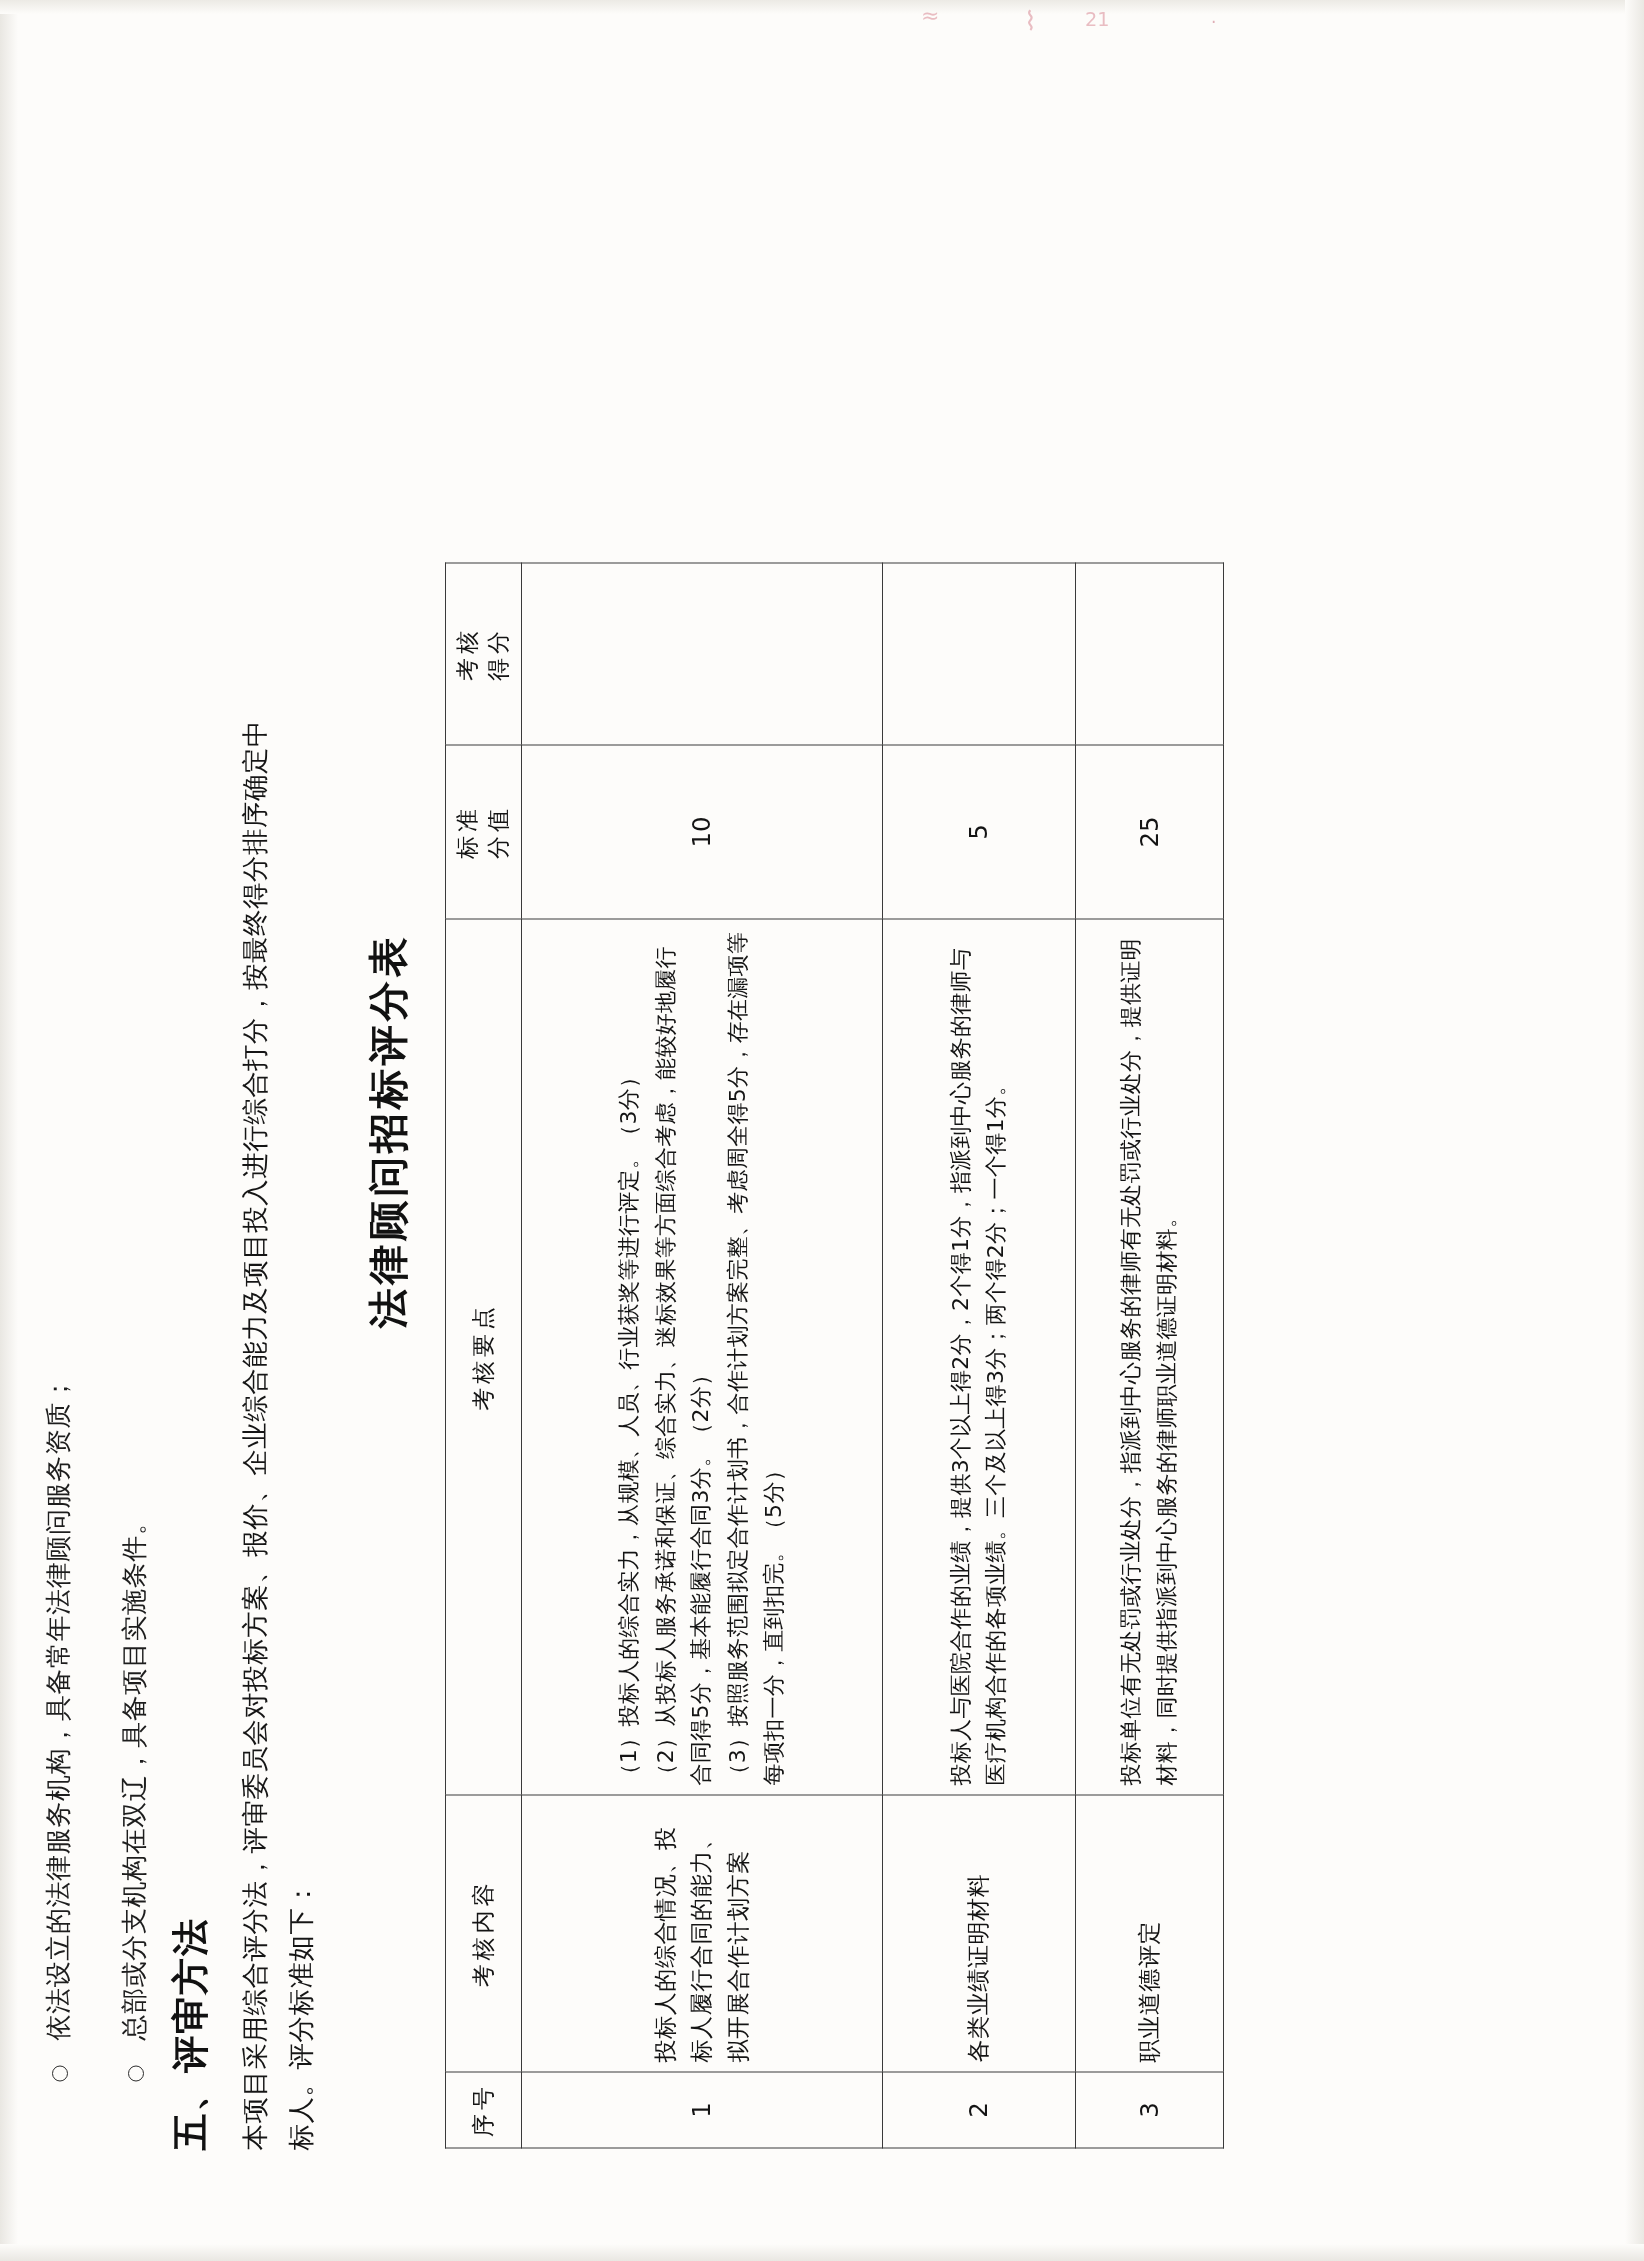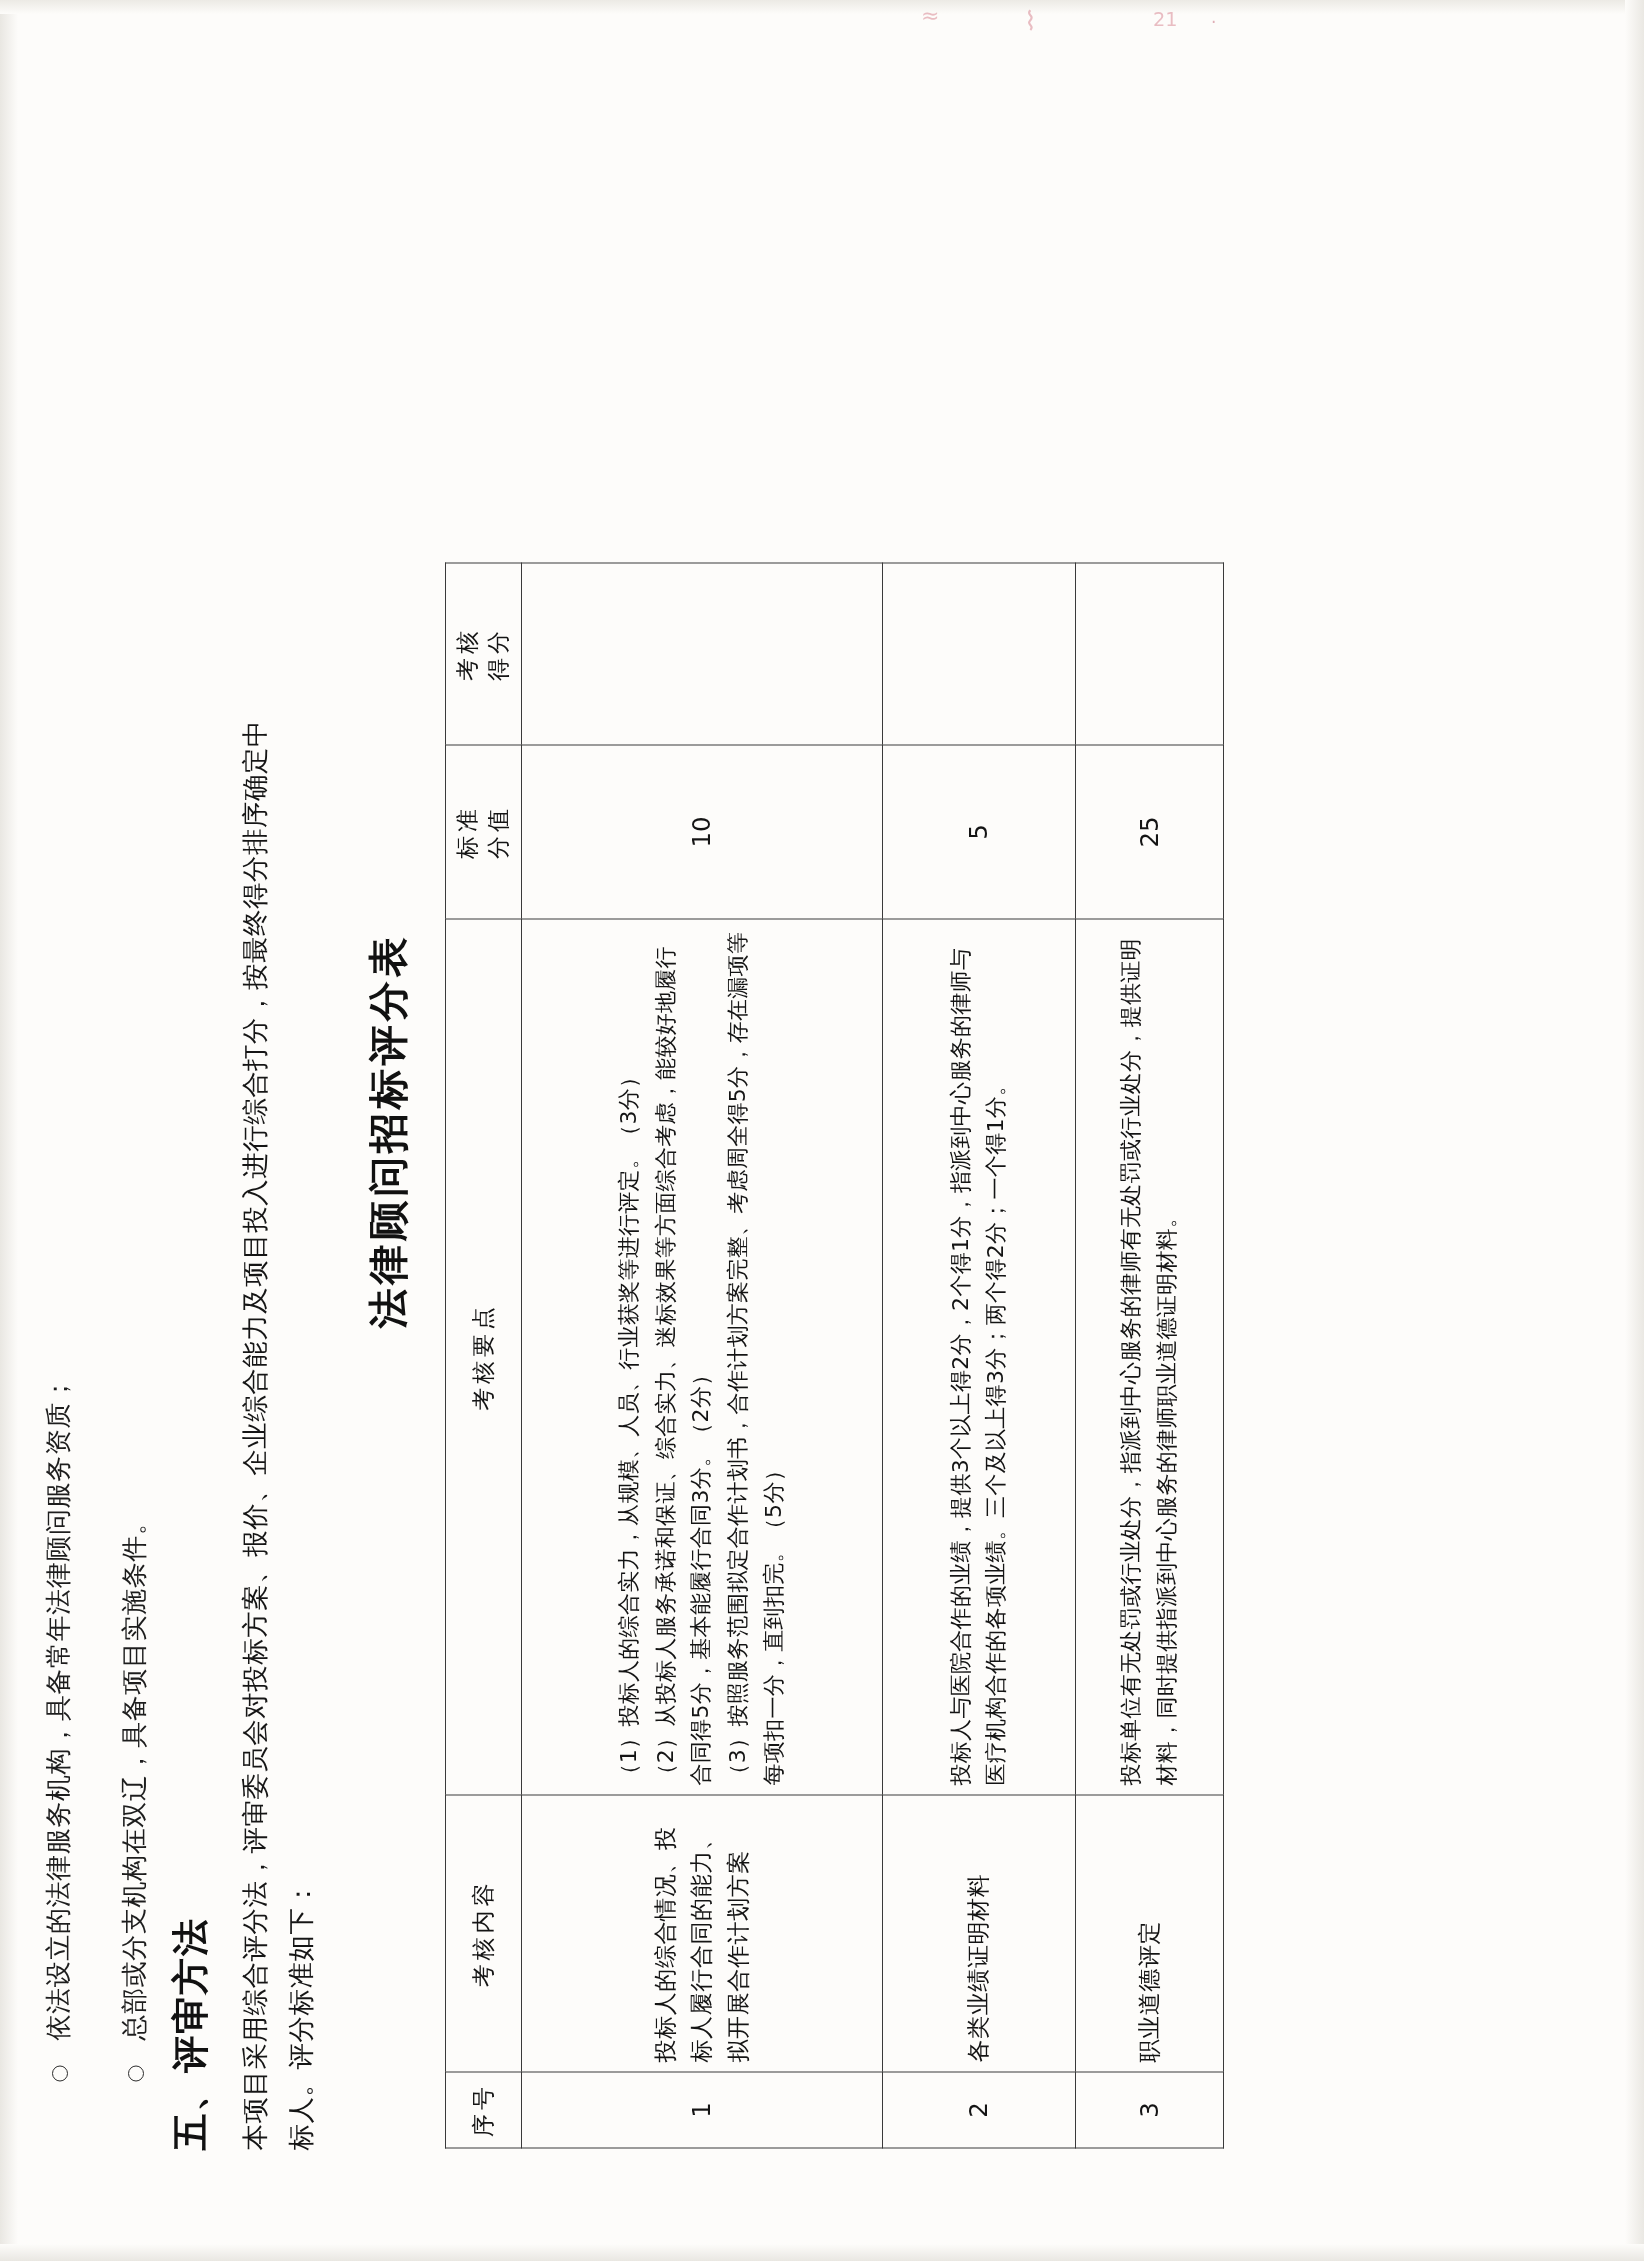--- a/index.html
+++ b/index.html
@@ -210,21 +210,21 @@
   }
   .th-two-line span { display: block; }
 
   
   .row-1 td { height: 361px; }
   .row-2 td { height: 193px; }
   .row-3 td { height: 148px; }
 
   .stamp-1 { left: 921px; top: 2.6px;  font-size: 22px; }
   .stamp-2 { left: 1024px; top: 6.4px; font-size: 26px; }
-  .stamp-3 { left: 1153px; top: 7.7px; font-size: 19.3px; }
+  .stamp-3 { left: 1085px; top: 7.7px; font-size: 19.3px; }
   .stamp-4 { left: 1211px; top: 11.6px; font-size: 17px; color:#c8707f;}
 </style>
 </head>
 <body>
 
 <div class="page">
 
   <div class="paper-edge-left"></div>
   <div class="paper-edge-top"></div>
   <div class="paper-edge-right"></div>

